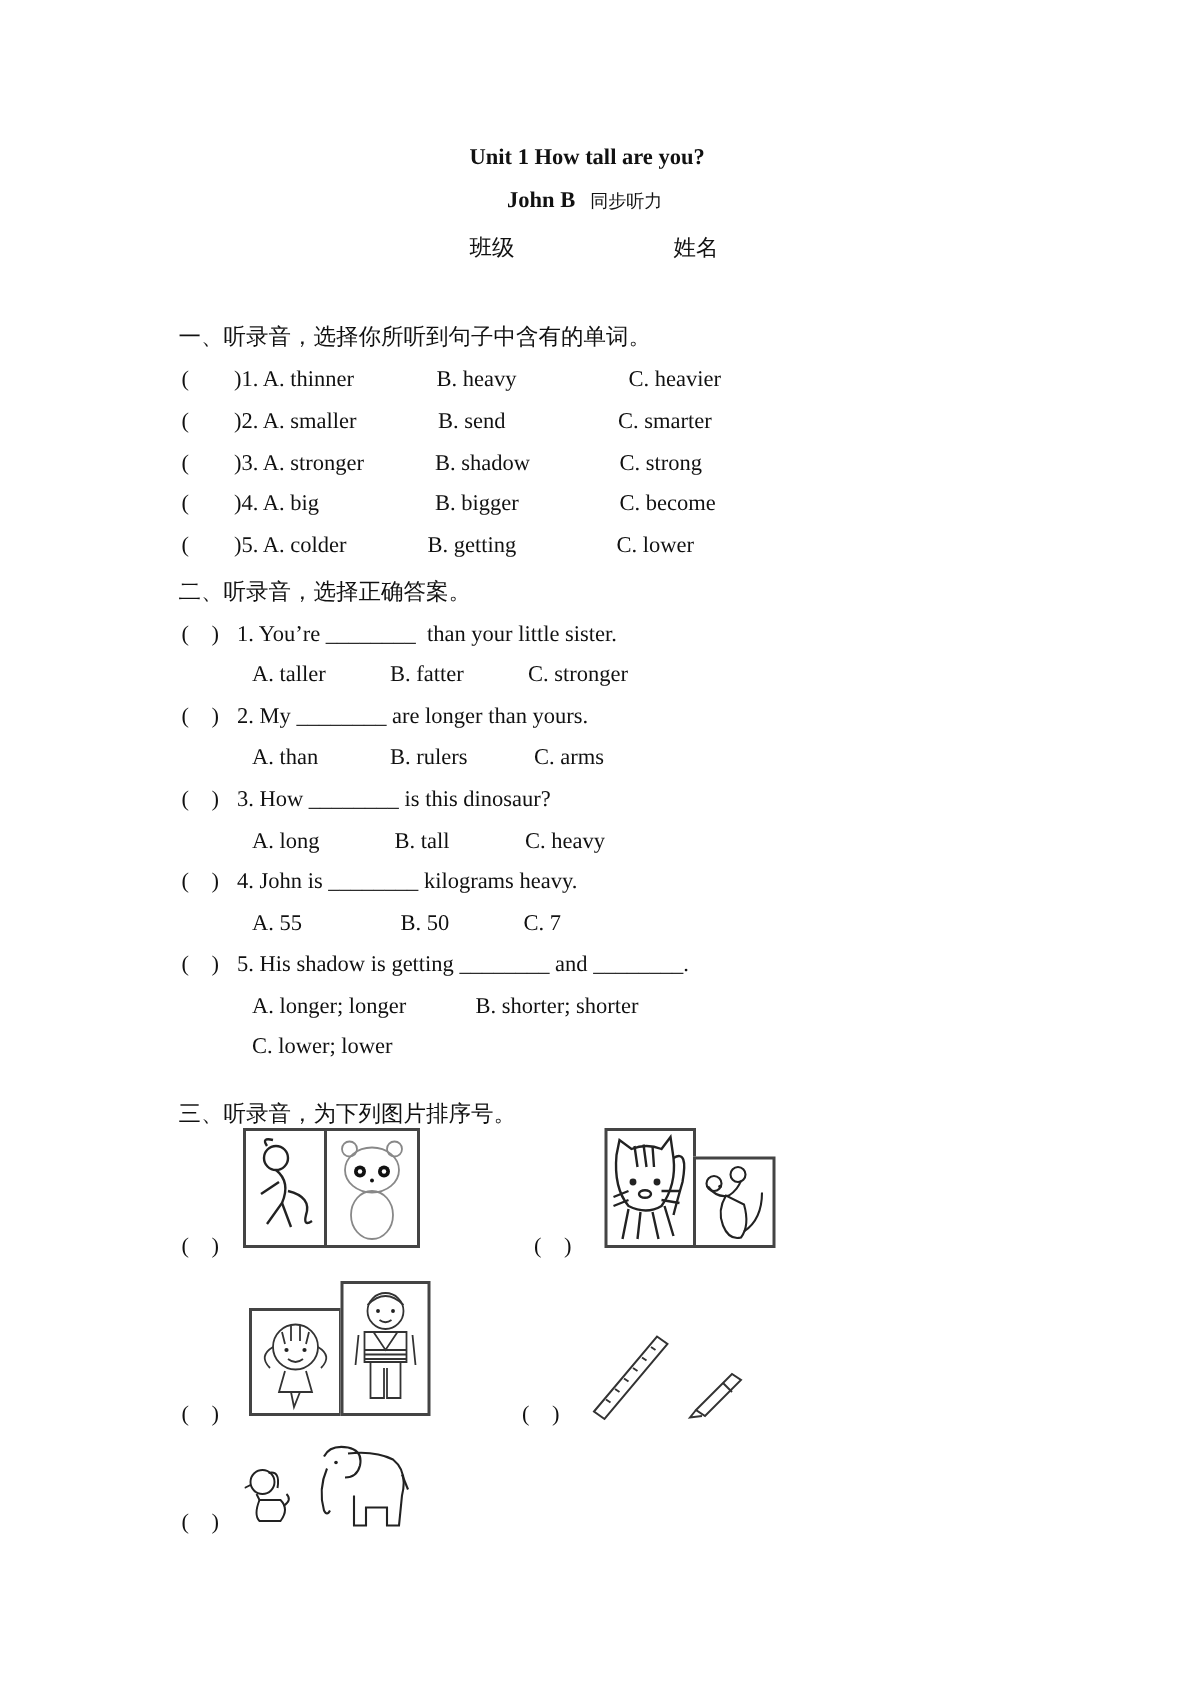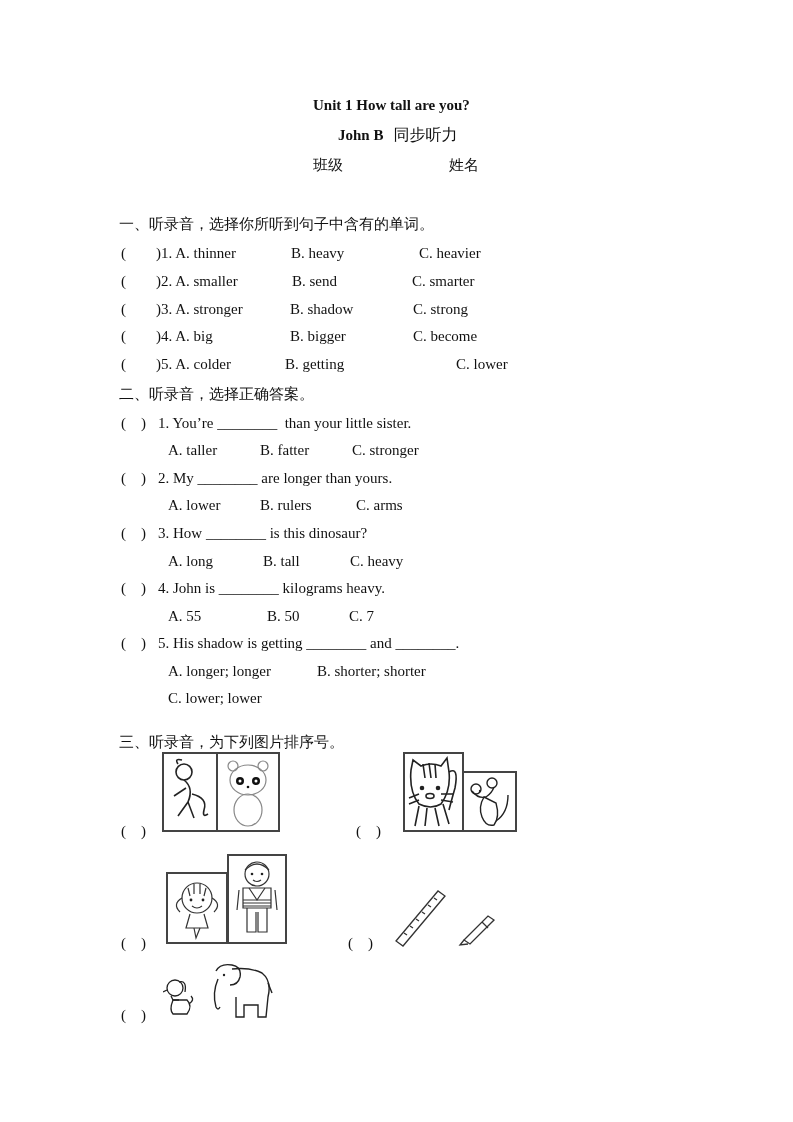--- a/index.html
+++ b/index.html
@@ -15,21 +15,21 @@
   .t { font-size: 15px; }
   .box { position: absolute; border: 2px solid #444; background: #fff; box-sizing: border-box; }
   svg { display: block; }
 </style>
 </head>
 <body>
 
 <div class="abs title" style="left:313px;top:97px;">Unit 1 How tall are you?</div>
 <div class="abs" style="left:338px;top:125px;">
   <span class="title">John B</span>
-  <span class="cn" style="font-size:16px;margin-left:6px;">同步听力</span>
+  <span class="cn" style="font-size:12px;margin-left:6px;">同步听力</span>
 </div>
 <div class="abs cn" style="left:313px;top:156px;font-size:15px;">班级</div>
 <div class="abs cn" style="left:449px;top:156px;font-size:15px;">姓名</div>
 
 <div class="abs sec" style="left:119px;top:215px;">一、听录音，选择你所听到句子中含有的单词。</div>
 
 <div>
   <span class="abs t" style="left:121px;top:245px;">(</span>
   <span class="abs t" style="left:156px;top:245px;">)1. A. thinner</span>
   <span class="abs t" style="left:291px;top:245px;">B. heavy</span>
@@ -50,36 +50,36 @@
 <div>
   <span class="abs t" style="left:121px;top:328px;">(</span>
   <span class="abs t" style="left:156px;top:328px;">)4. A. big</span>
   <span class="abs t" style="left:290px;top:328px;">B. bigger</span>
   <span class="abs t" style="left:413px;top:328px;">C. become</span>
 </div>
 <div>
   <span class="abs t" style="left:121px;top:356px;">(</span>
   <span class="abs t" style="left:156px;top:356px;">)5. A. colder</span>
   <span class="abs t" style="left:285px;top:356px;">B. getting</span>
-  <span class="abs t" style="left:411px;top:356px;margin-left:45px;">C. lower</span>
+  <span class="abs t" style="left:411px;top:356px;">C. lower</span>
 </div>
 
 <div class="abs sec" style="left:119px;top:385px;">二、听录音，选择正确答案。</div>
 
 <div>
   <span class="abs t" style="left:121px;top:415px;white-space:pre;">(    )</span>
   <span class="abs t" style="left:158px;top:415px;white-space:pre;">1. You’re ________  than your little sister.</span>
   <span class="abs t" style="left:168px;top:442px;">A. taller</span>
   <span class="abs t" style="left:260px;top:442px;">B. fatter</span>
   <span class="abs t" style="left:352px;top:442px;">C. stronger</span>
 </div>
 <div>
   <span class="abs t" style="left:121px;top:470px;white-space:pre;">(    )</span>
   <span class="abs t" style="left:158px;top:470px;white-space:pre;">2. My ________ are longer than yours.</span>
-  <span class="abs t" style="left:168px;top:497px;">A. lower</span>
+  <span class="abs t" style="left:168px;top:497px;">A. than</span>
   <span class="abs t" style="left:260px;top:497px;">B. rulers</span>
   <span class="abs t" style="left:356px;top:497px;">C. arms</span>
 </div>
 <div>
   <span class="abs t" style="left:121px;top:525px;white-space:pre;">(    )</span>
   <span class="abs t" style="left:158px;top:525px;white-space:pre;">3. How ________ is this dinosaur?</span>
   <span class="abs t" style="left:168px;top:553px;">A. long</span>
   <span class="abs t" style="left:263px;top:553px;">B. tall</span>
   <span class="abs t" style="left:350px;top:553px;">C. heavy</span>
 </div>

